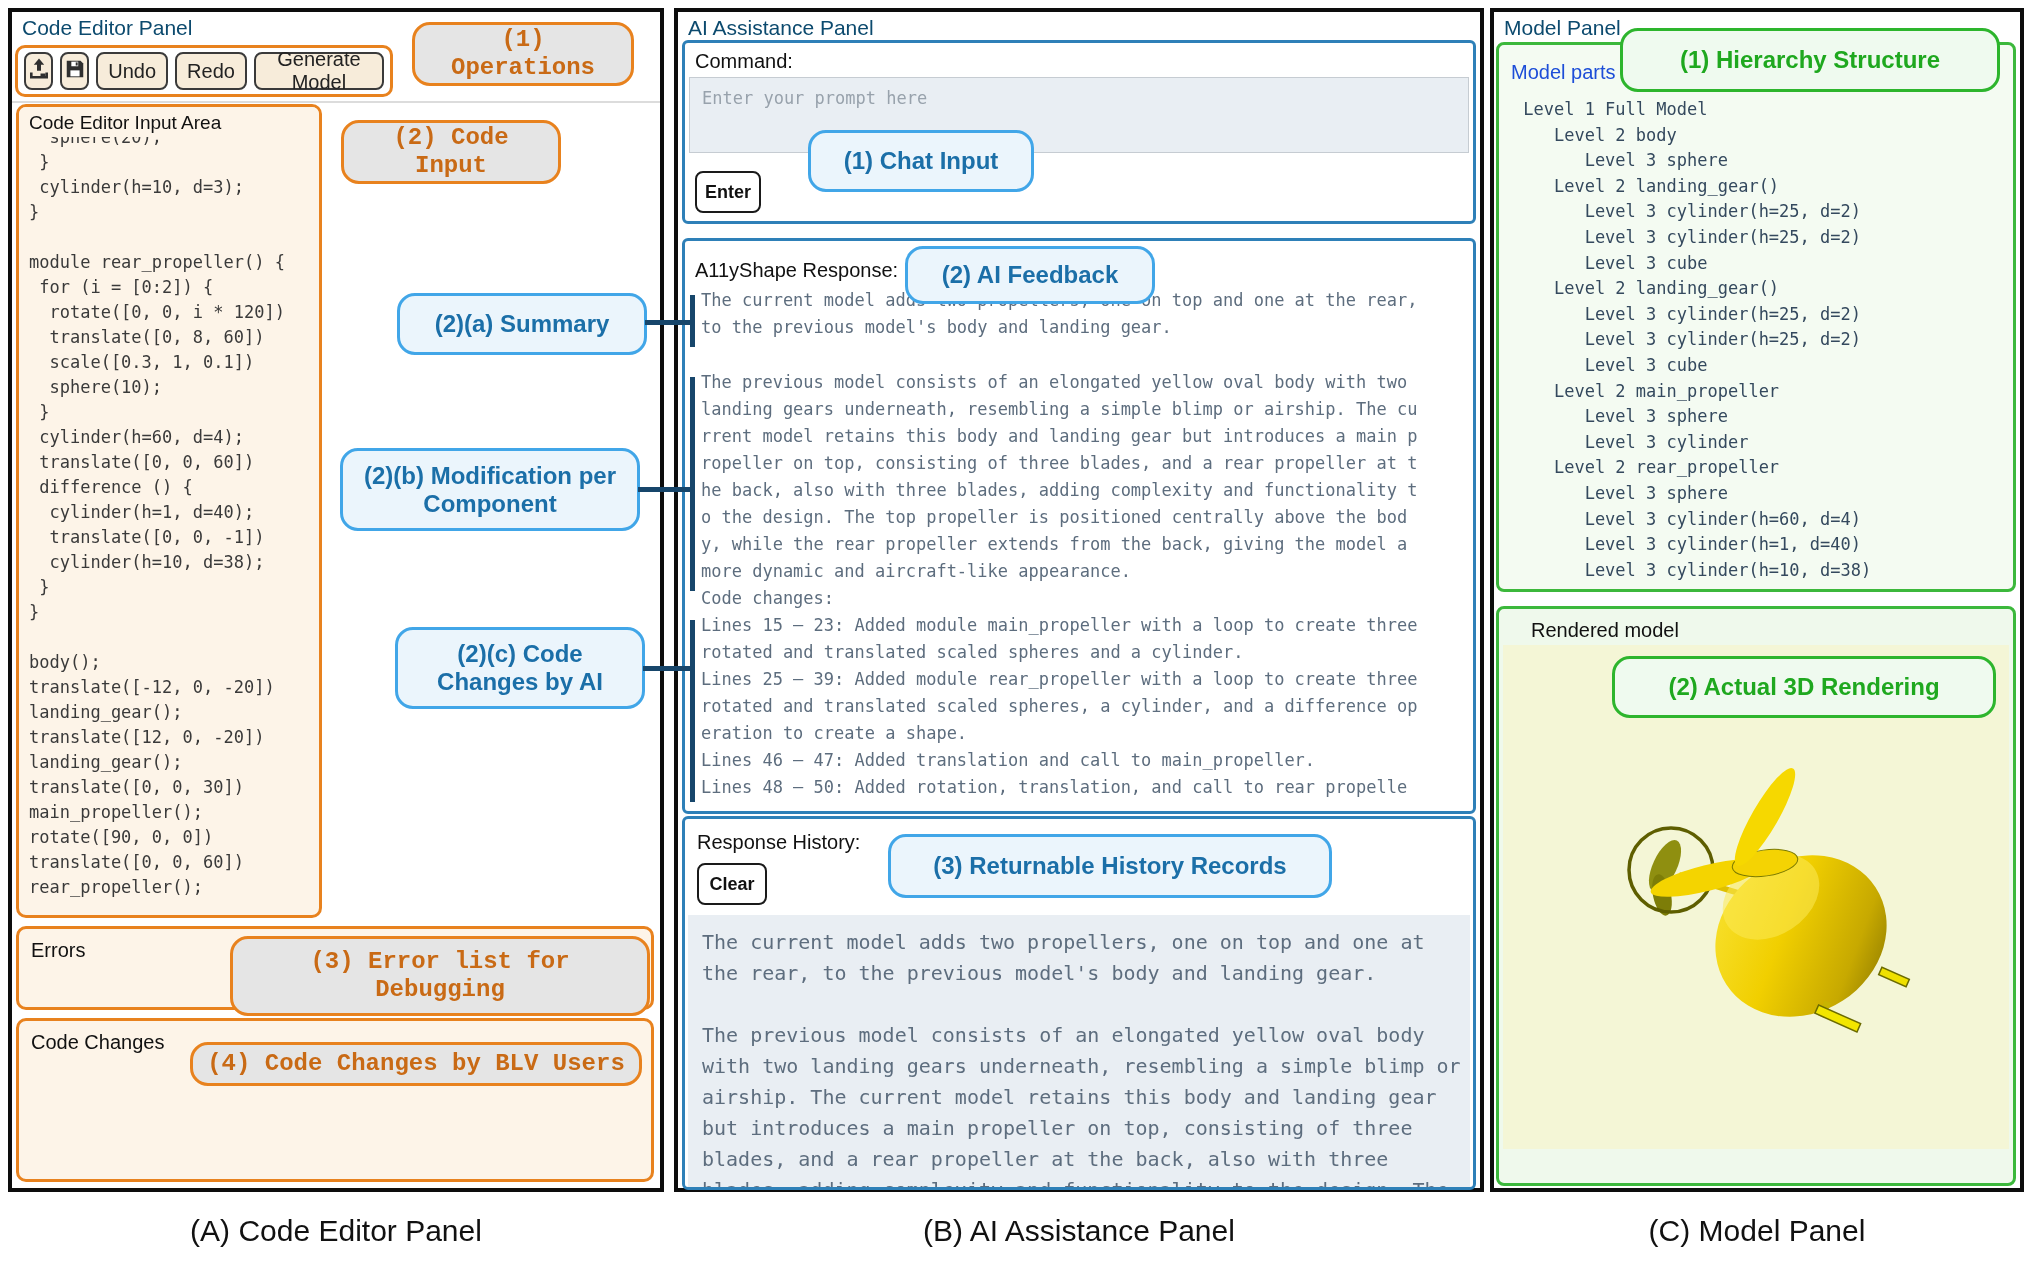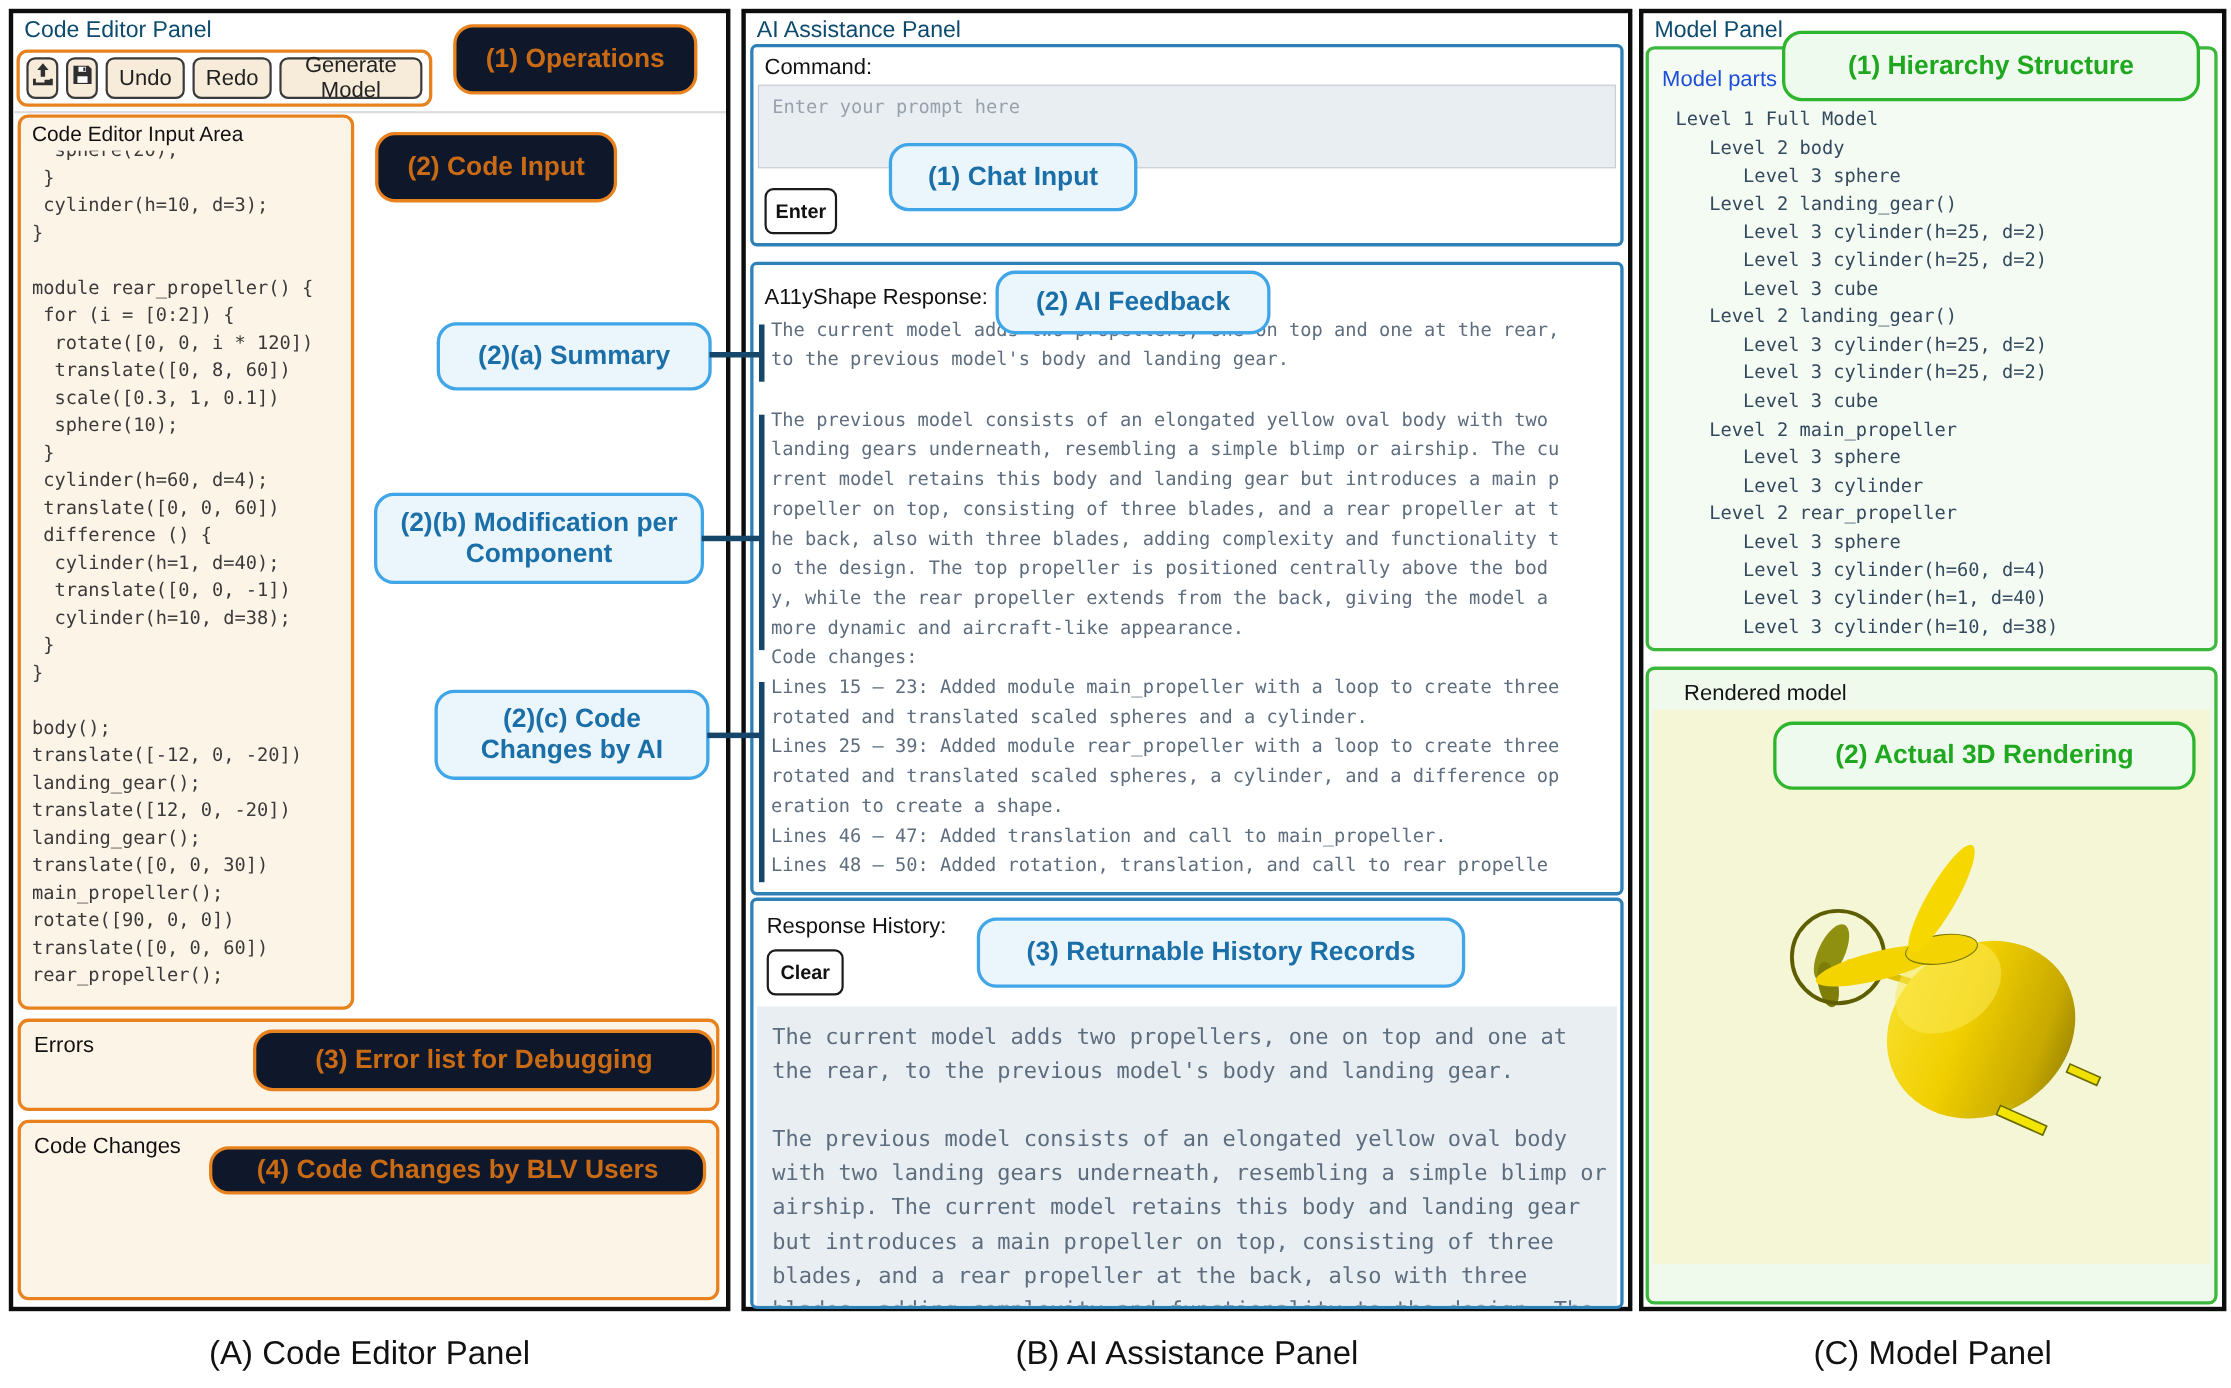--- a/index.html
+++ b/index.html
@@ -8,21 +8,21 @@
   .stage { position:relative; width:2028px; height:1262px; overflow:hidden; background:#fff; }
 
   .panel { position:absolute; border:4px solid #0d0d0d; background:#fff; }
   .abs { position:absolute; }
   .ptitle { position:absolute; font-size:21px; color:#0c4a6e; }
   .caption { position:absolute; font-size:30px; color:#111; text-align:center; }
 
   .callout { position:absolute; display:flex; align-items:center; justify-content:center;
              text-align:center; font-weight:bold; font-size:24px; line-height:1.15;
              border-radius:18px; z-index:10; padding:4px 10px; }
-  .co-orange { background:#0f172a; border:3.5px solid #E8821E; color:#C96A15; }
+  .co-orange { background:#e5e5e5; border:3.5px solid #E8821E; color:#C96A15;font-family:Liberation Mono, monospace; }
   .co-blue   { background:#EBF5FC; border:3.5px solid #41A6E8; color:#1B6FA8; }
   .co-green  { background:#EFFAEF; border:3.5px solid #2DB52D; color:#1FA81F; }
 
   .obox { position:absolute; background:#FDF4E8; border:3px solid #E8821E; border-radius:10px; }
   .bbox { position:absolute; background:#fff; border:3px solid #2E80B8; border-radius:6px; overflow:hidden; }
   .gbox { position:absolute; background:#F4FBF2; border:3px solid #3CB83C; border-radius:8px; }
 
   .mono { font-family:"DejaVu Sans Mono","Liberation Mono",monospace; white-space:pre; }
 
   .toolbar { position:absolute; left:15px; top:45px; width:378px; height:52px;
@@ -119,21 +119,21 @@
 rear_propeller();</pre>
     <div class="abs" style="left:0; top:0; width:100%; height:30px; background:#FDF4E8;"></div>
     <div class="abs" style="left:10px; top:5px; font-size:19px; color:#111;">Code Editor Input Area</div>
   </div>
 
   <div class="callout co-orange" style="left:341px; top:120px; width:220px; height:64px;">(2) Code Input</div>
 
   <div class="obox" style="left:16px; top:926px; width:638px; height:84px;">
     <div class="abs" style="left:12px; top:10px; font-size:20px; color:#111;">Errors</div>
   </div>
-  <div class="callout co-orange" style="left:230px; top:936px; width:420px; height:56px;">(3) Error list for Debugging</div>
+  <div class="callout co-orange" style="left:230px; top:936px; width:420px; height:80px;">(3) Error list for Debugging</div>
 
   <div class="obox" style="left:16px; top:1018px; width:638px; height:164px;">
     <div class="abs" style="left:12px; top:10px; font-size:20px; color:#111;">Code Changes</div>
   </div>
   <div class="callout co-orange" style="left:190px; top:1042px; width:452px; height:44px;">(4) Code Changes by BLV Users</div>
 
   <div class="caption" style="left:8px; top:1214px; width:656px;">(A) Code Editor Panel</div>
 
   <div class="panel" style="left:674px; top:8px; width:810px; height:1184px;"></div>
   <div class="ptitle" style="left:688px; top:16px;">AI Assistance Panel</div>

